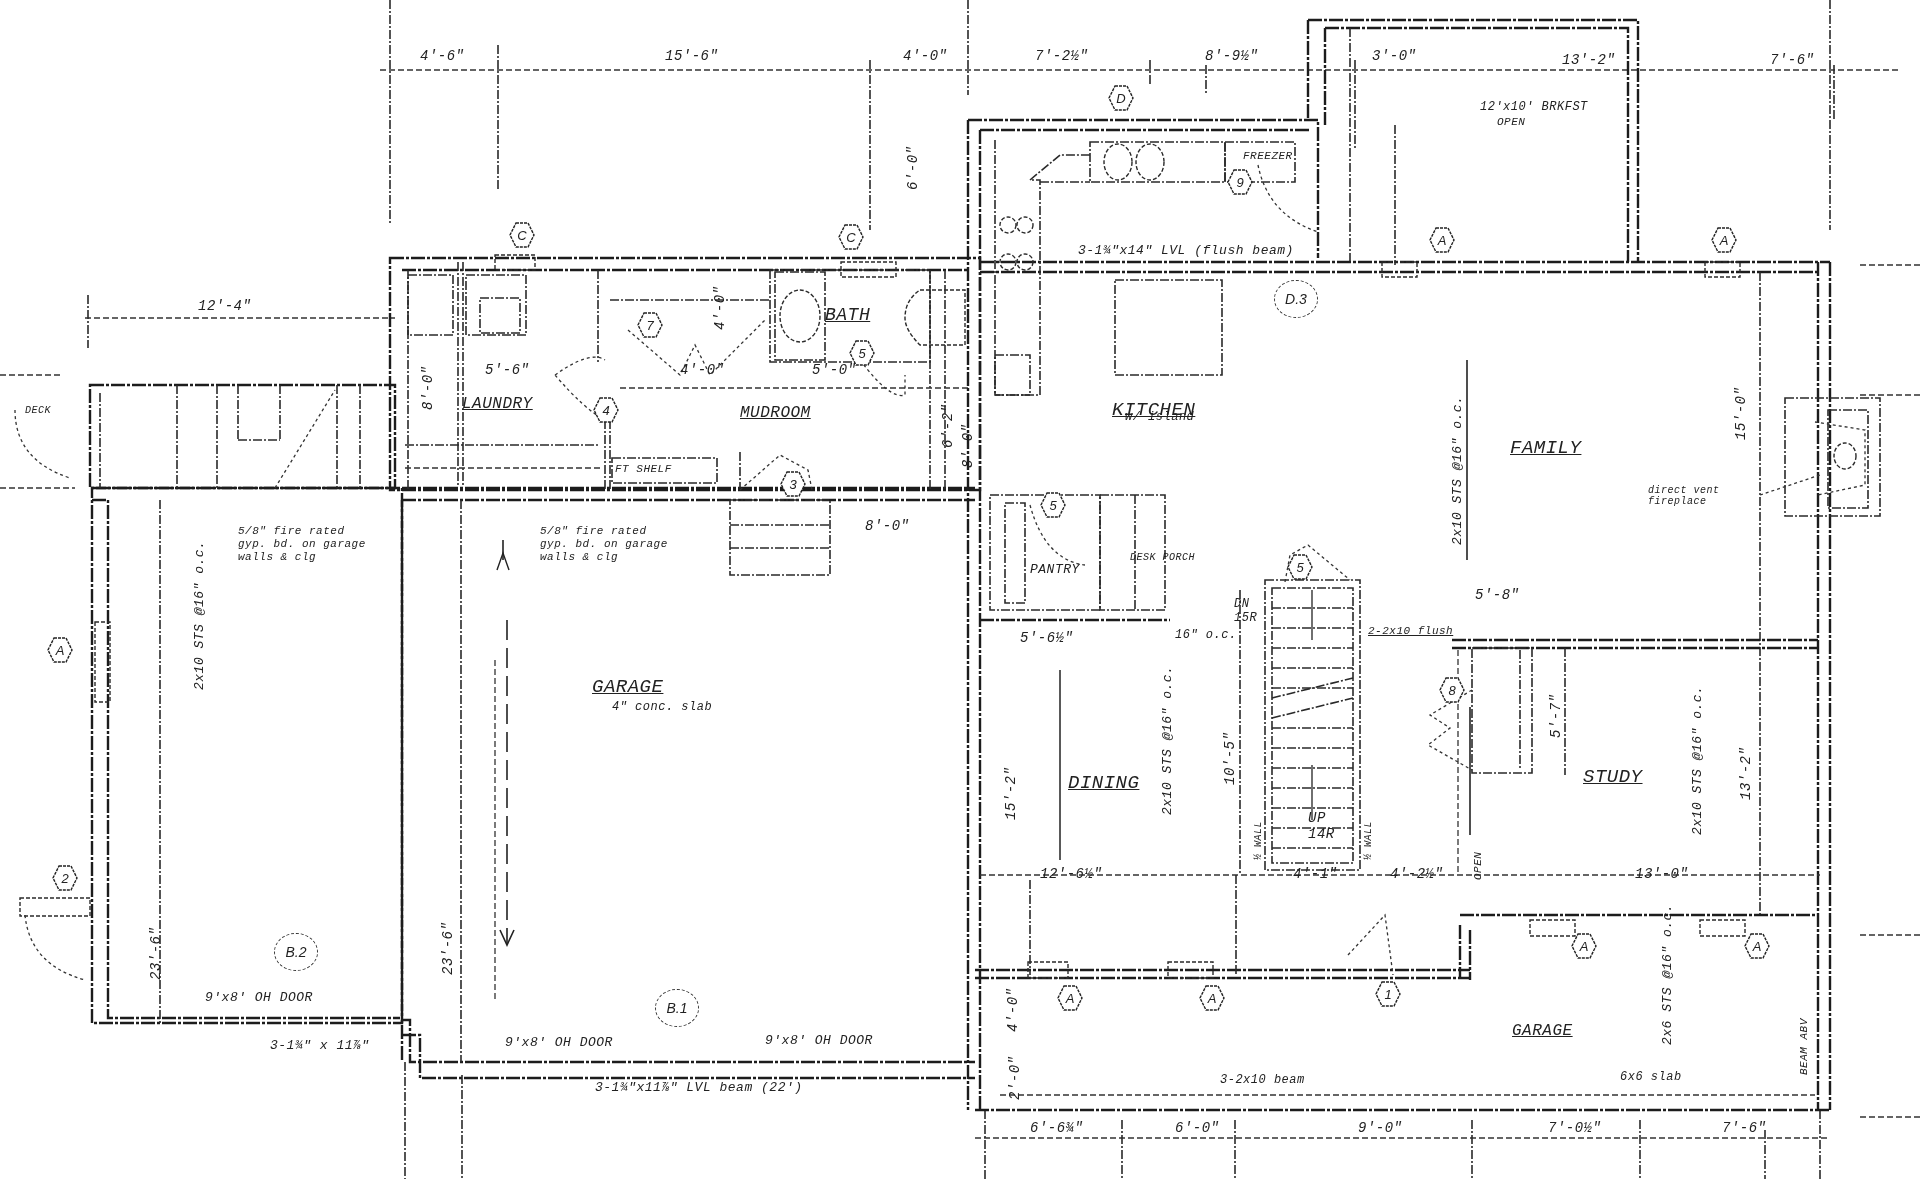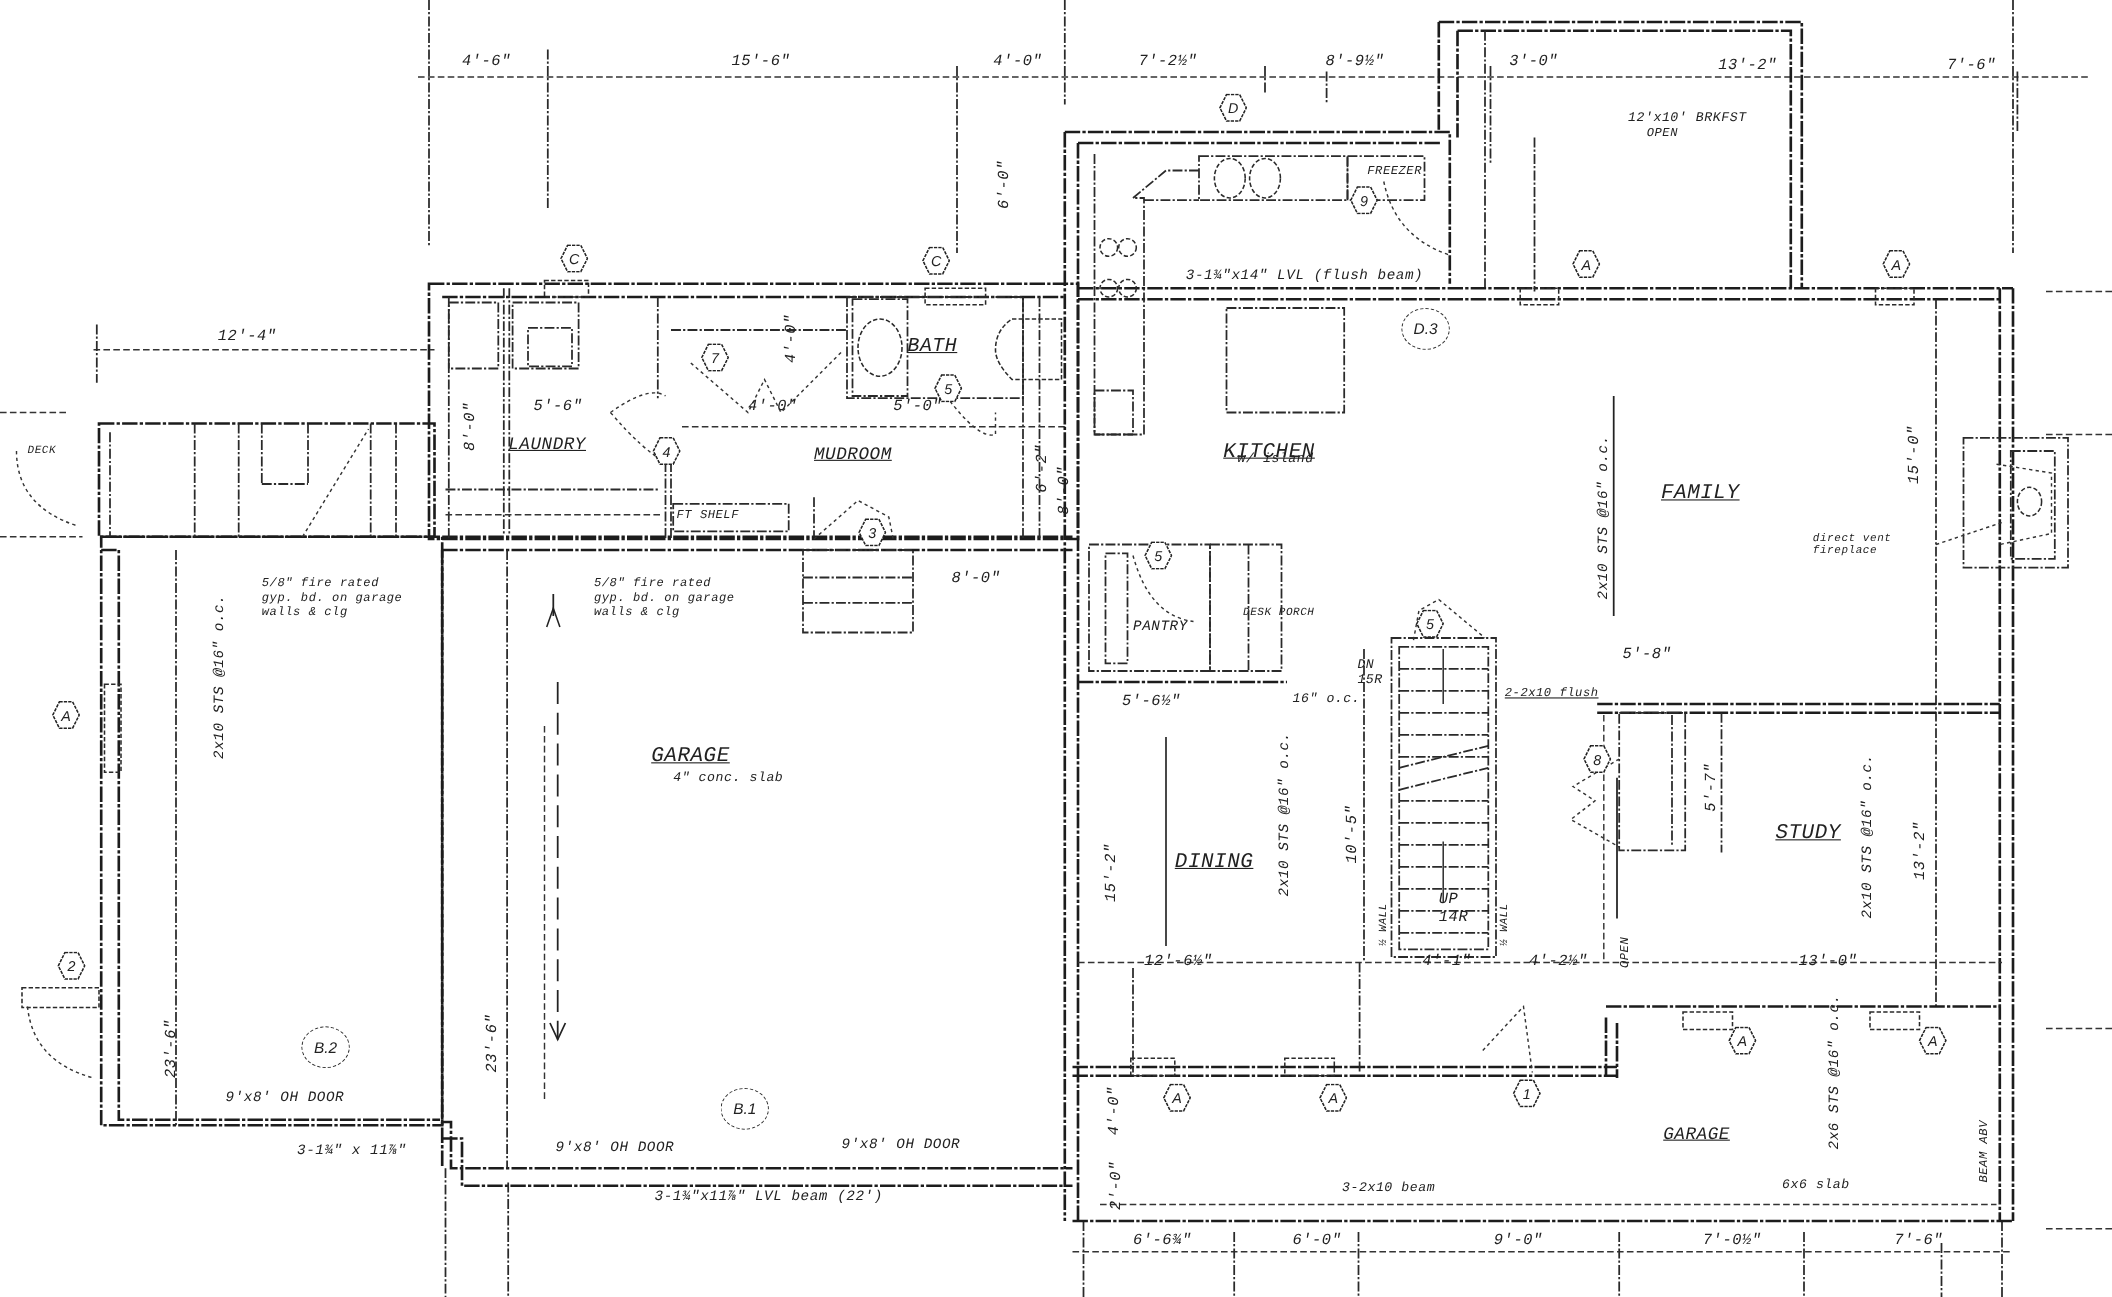--- a/index.html
+++ b/index.html
@@ -259,21 +259,21 @@
 
   <g id="hex-tags"></g>
 </svg>
 
 <div class="lbl room" style="left:592px;top:676px;">GARAGE</div>
 <div class="lbl sub" style="left:612px;top:700px;">4" conc. slab</div>
 <div class="lbl room" style="left:1112px;top:383px;margin-top:16px;">KITCHEN</div>
 <div class="lbl sub" style="left:1125px;top:410px;">w/ island</div>
 <div class="lbl room" style="left:1510px;top:437px;">FAMILY</div>
 <div class="lbl room" style="left:1068px;top:772px;">DINING</div>
-<div class="lbl room" style="left:1583px;top:746px;margin-left:31px;">STUDY</div>
+<div class="lbl room" style="left:1583px;top:766px;">STUDY</div>
 <div class="lbl room" style="left:740px;top:404px;font-size:16px;">MUDROOM</div>
 <div class="lbl room" style="left:462px;top:395px;font-size:16px;">LAUNDRY</div>
 <div class="lbl room" style="left:825px;top:305px;font-size:18px;">BATH</div>
 <div class="lbl sub" style="left:1030px;top:562px;font-size:13px;">PANTRY</div>
 <div class="lbl room" style="left:1512px;top:1022px;font-size:16px;">GARAGE</div>
 <div class="lbl sub" style="left:1130px;top:552px;font-size:10px;white-space:pre;">DESK PORCH</div>
 <div class="lbl sub" style="left:1480px;top:100px;font-size:12px;">12'x10' BRKFST</div>
 <div class="lbl sub" style="left:1497px;top:116px;font-size:11px;">OPEN</div>
 
 <div class="lbl dim" style="left:420px;top:48px;">4'-6"</div>

